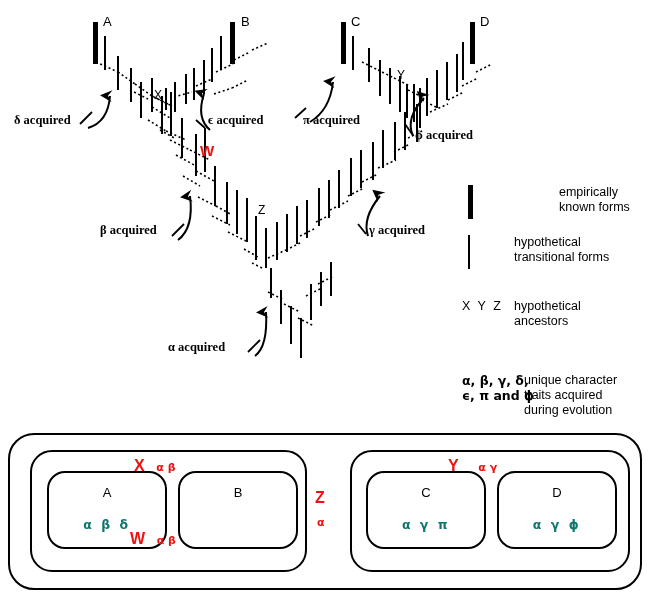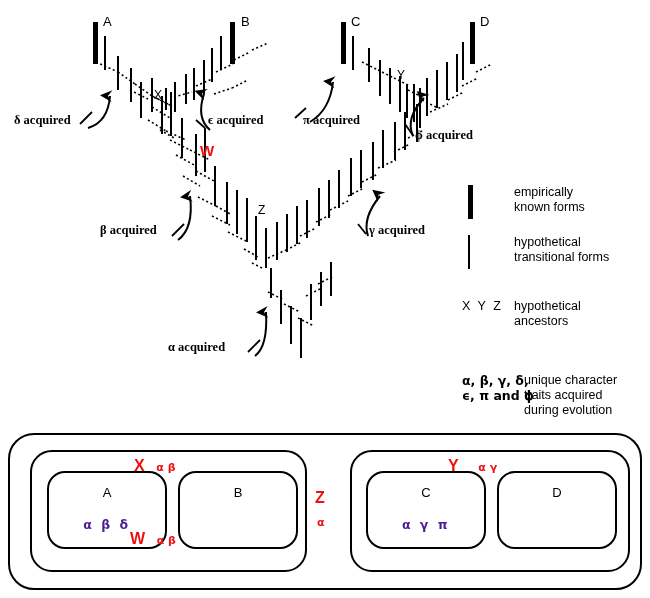--- a/index.html
+++ b/index.html
@@ -133,21 +133,21 @@
     color: #000;
   }
   .leaf-traits {
     position: absolute;
     top: 44px;
     left: 0;
     width: 100%;
     text-align: center;
     font-size: 12.5px;
     font-weight: bold;
-    color: #4c1d95;
+    color: #0f766e;
     font-family: "DejaVu Sans", sans-serif;
     letter-spacing: 2.5px;
   }
 
   .red-tag {
     position: absolute;
     color: #ee1111;
     font-weight: bold;
     white-space: nowrap;
     font-family: "DejaVu Sans", sans-serif;
@@ -346,21 +346,21 @@
   <div class="abs acq-label" style="left:14px; top:113px;">δ acquired</div>
   <div class="abs acq-label" style="left:208px; top:113px;">ϵ acquired</div>
   <div class="abs acq-label" style="left:303px; top:113px;">π acquired</div>
   <div class="abs acq-label" style="left:415px; top:128px;">ϕ acquired</div>
   <div class="abs acq-label" style="left:100px; top:223px;">β acquired</div>
   <div class="abs acq-label" style="left:369px; top:223px;">γ acquired</div>
   <div class="abs acq-label" style="left:168px; top:340px;">α acquired</div>
 
   <div id="legend">
 
-    <div class="legend-row" style="margin-bottom:16px;">
+    <div class="legend-row" style="margin-bottom:16px;gap:45px;">
       <div class="legend-key">
         <span class="bar-thick"></span>
       </div>
       <div class="legend-text">
         <div>empirically</div>
         <div>known forms</div>
       </div>
     </div>
 
     <div class="legend-row" style="margin-bottom:30px;">
@@ -411,20 +411,21 @@
       <div class="leaf-name">B</div>
     </div>
 
     <div class="vbox v-leaf v-c">
       <div class="leaf-name">C</div>
       <div class="leaf-traits">α γ π</div>
     </div>
 
     <div class="vbox v-leaf v-d">
       <div class="leaf-name">D</div>
+      <div class="leaf-traits">α γ ϕ</div>
     </div>
 
     <div class="red-tag tag-x">
       <span class="lt">X</span>
       <span class="gk" style="margin-left:6px;">α β</span>
     </div>
 
     <div class="red-tag tag-w">
       <span class="lt">W</span>
       <span class="gk" style="margin-left:6px;">α β</span>

